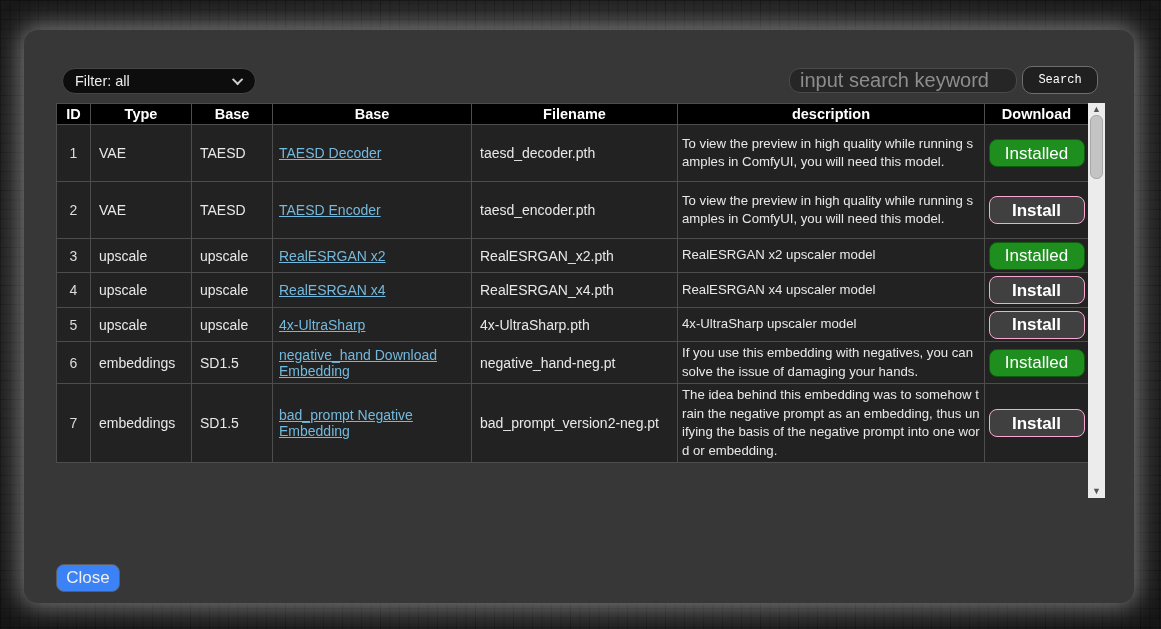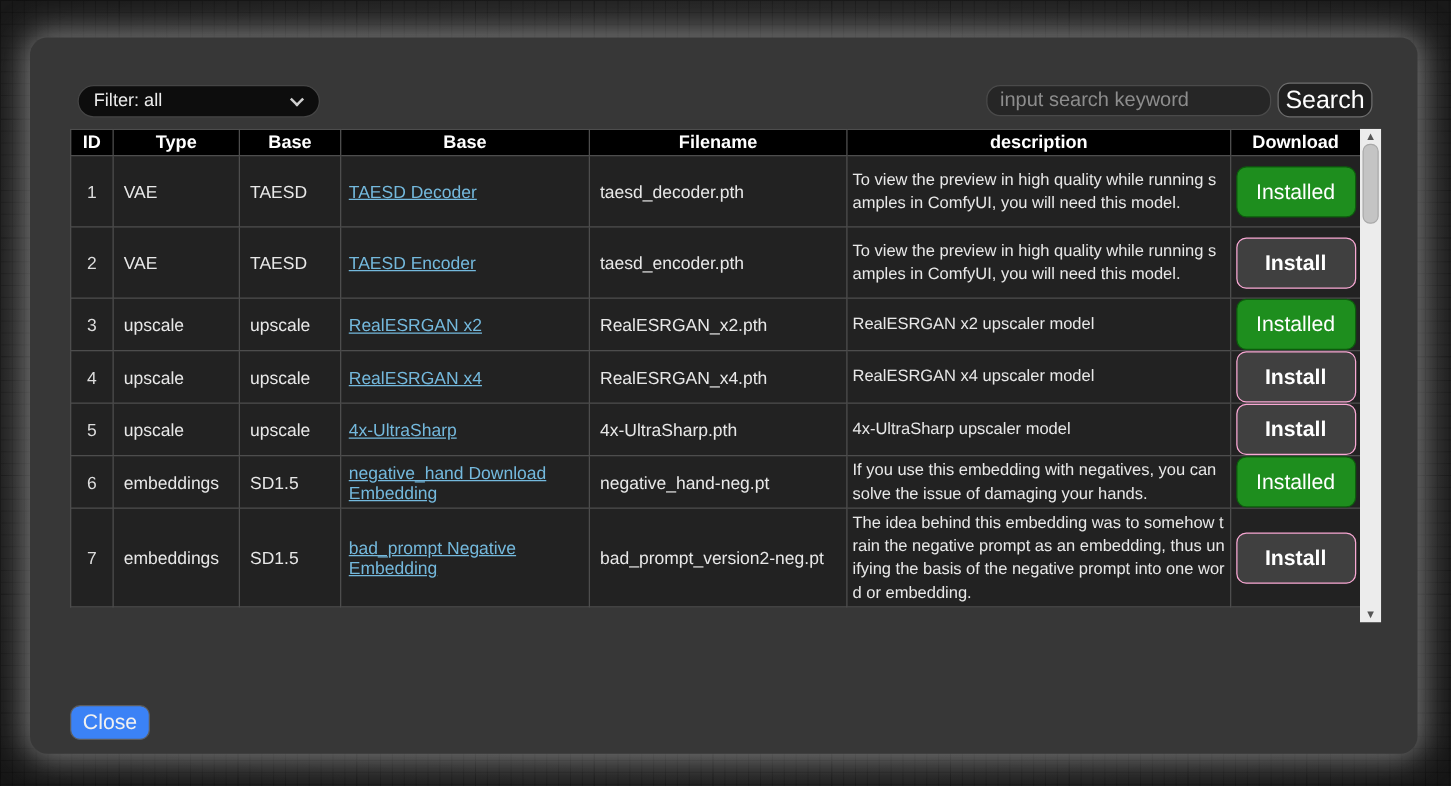--- a/index.html
+++ b/index.html
@@ -28,29 +28,29 @@
     color:#ececec; font-size:14.5px; display:flex; align-items:center;
     padding:0 12px; cursor:default;
   }
   .filter-select .chev{
     margin-left:auto; width:8px; height:8px; border-left:2px solid #cfcfcf;
     border-bottom:2px solid #cfcfcf; transform:rotate(-45deg) translateY(-2px);
   }
   .search-input{
     position:absolute; left:765px; top:38px; width:228px; height:25px;
     background:#262626; border:1px solid #4a4a4a; border-radius:11px;
-    color:#dddddd; font-size:16px; padding:0 10px; outline:none;
+    color:#dddddd; font-size:20px; padding:0 10px; outline:none;
     font-family:"Liberation Sans", sans-serif;
   }
   .search-input::placeholder{ color:#8d8d8d; }
   .search-btn{
     position:absolute; left:998px; top:36px; width:76px; height:28px;
     background:#202020; border:1px solid #6e6e6e; border-radius:10px;
-    color:#ffffff; font-size:20px; line-height:26px; text-align:center; cursor:pointer;
-    font-family:Liberation Sans, sans-serif;
+    color:#ffffff; font-size:12px; line-height:26px; text-align:center; cursor:pointer;
+    font-family:Liberation Mono, monospace;
   }
   
   .table-wrap{
     position:absolute; left:32px; top:73px; width:1049px; height:395px;
     overflow:hidden;
   }
   table{ border-collapse:collapse; table-layout:fixed; width:1032px;padding-left:32px; }
   th{
     background:#000; color:#fff; font-weight:bold; font-size:14.5px;
     height:21px; border:1px solid #4d4d4d; text-align:center;
@@ -68,21 +68,21 @@
   }
   td.c-dl{ text-align:center; }
   tr:nth-child(1) td, tr:nth-child(2) td { height:57px; }
   tr:nth-child(3) td { height:34px; }
   tr:nth-child(4) td { height:35px; }
   tr:nth-child(5) td { height:34px; }
   tr:nth-child(6) td { height:41px; }
   tr:nth-child(7) td { height:70px; }
   tr:nth-child(8) td { height:64px; vertical-align:top; }
   .btn-dl{
-    display:inline-block; width:96px; height:41px; border-radius:8px;
+    display:inline-block; width:96px; height:28px; border-radius:8px;
     color:#ffffff; font-size:17px; line-height:25px; text-align:center; cursor:pointer;
     font-family:"Liberation Sans", sans-serif;
   }
   .btn-install{ background:#404040; border:1px solid #f9a8d4;font-weight:bold; }
   .btn-installed{ background:#1e8e1e; border:1px solid #0c5c0c; }
   
   .scrollbar{
     position:absolute; left:1032px; top:0; width:17px; height:395px;
     background:#ececec;
   }

